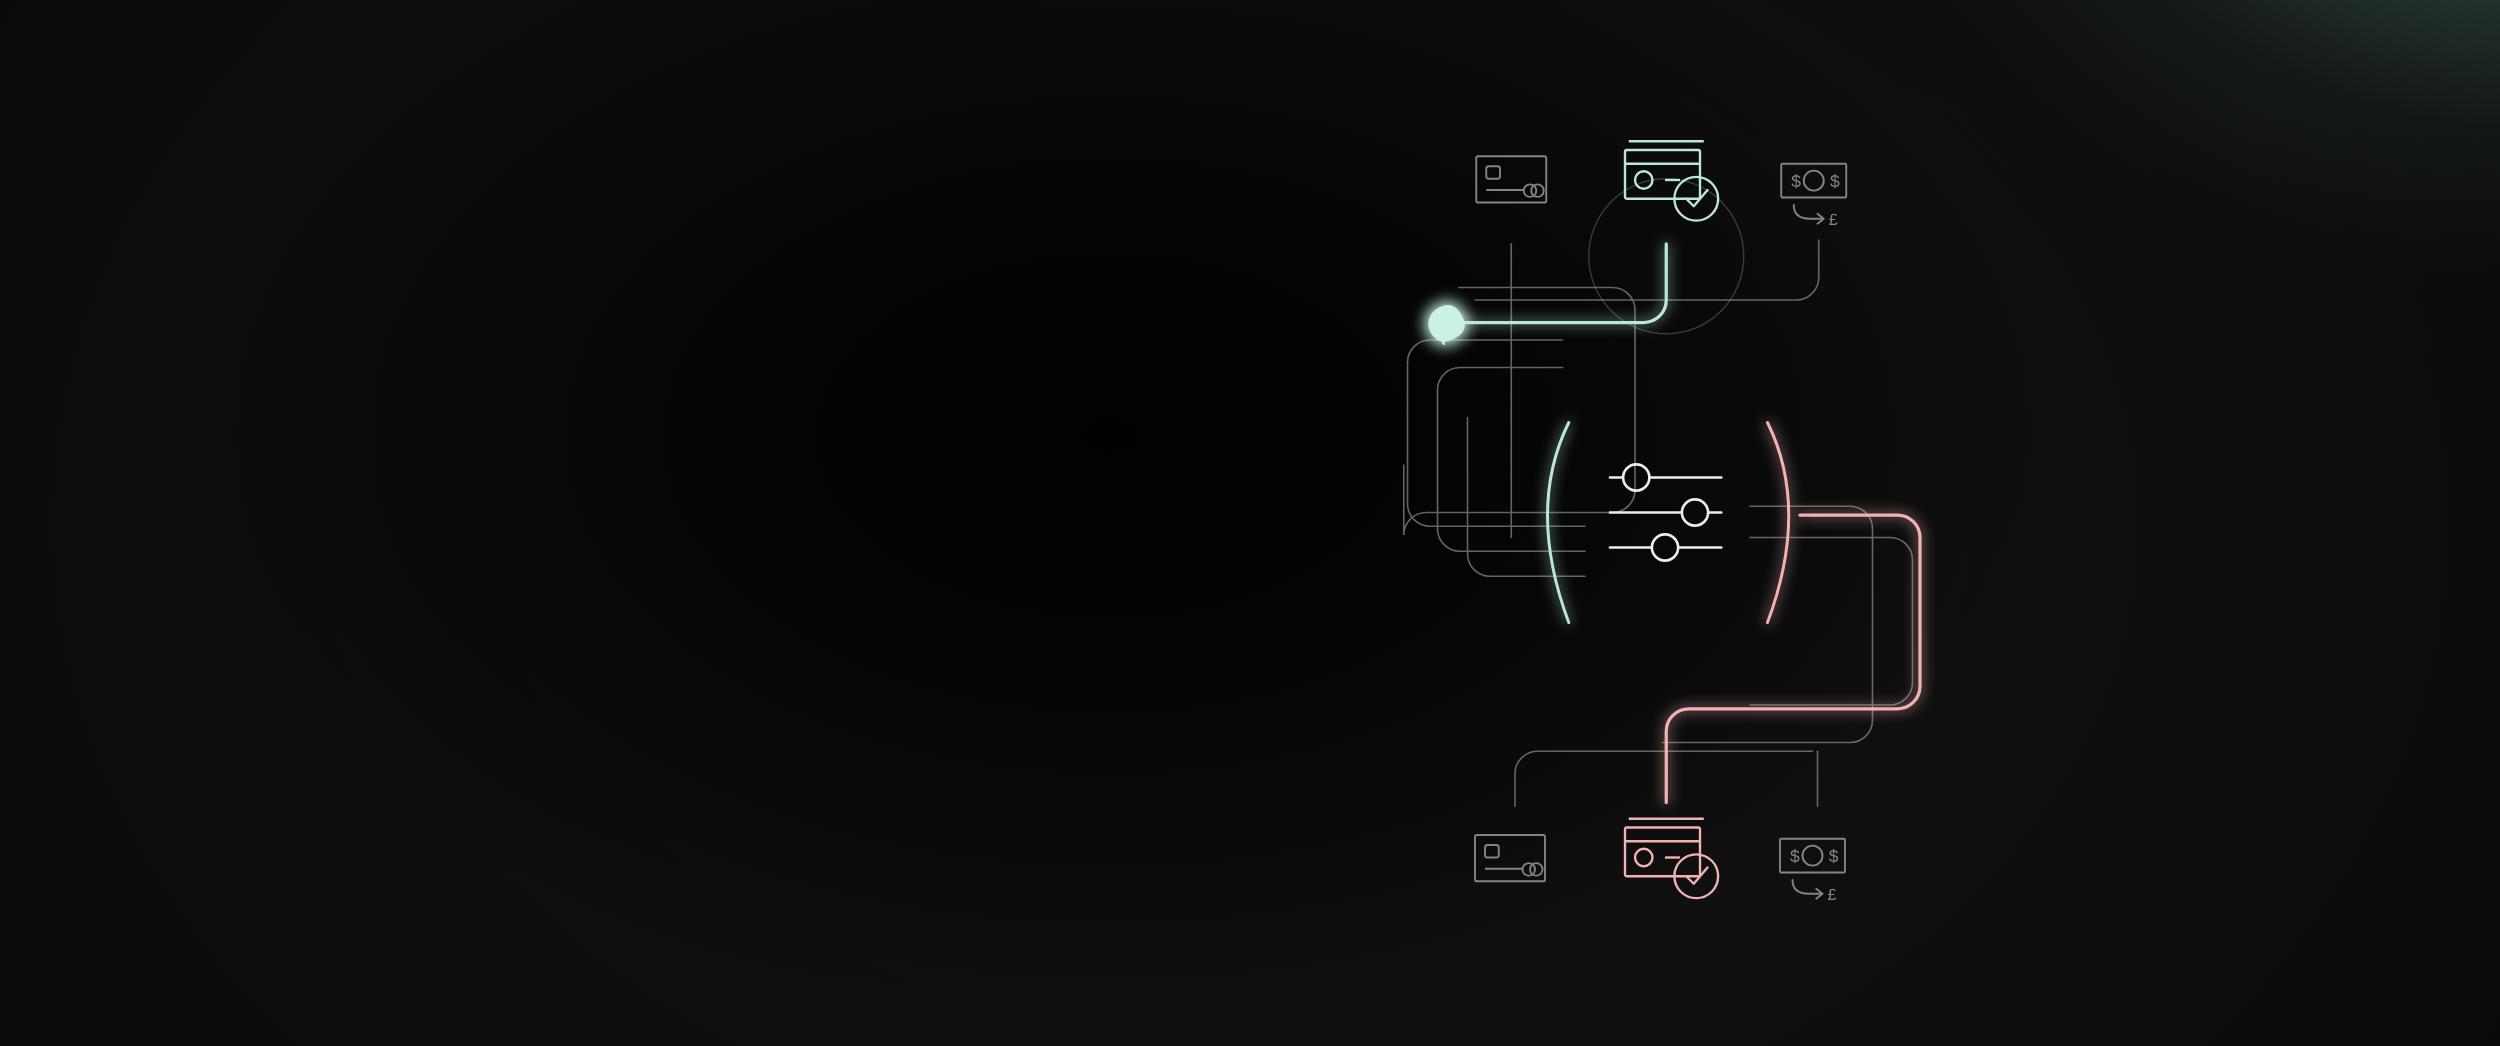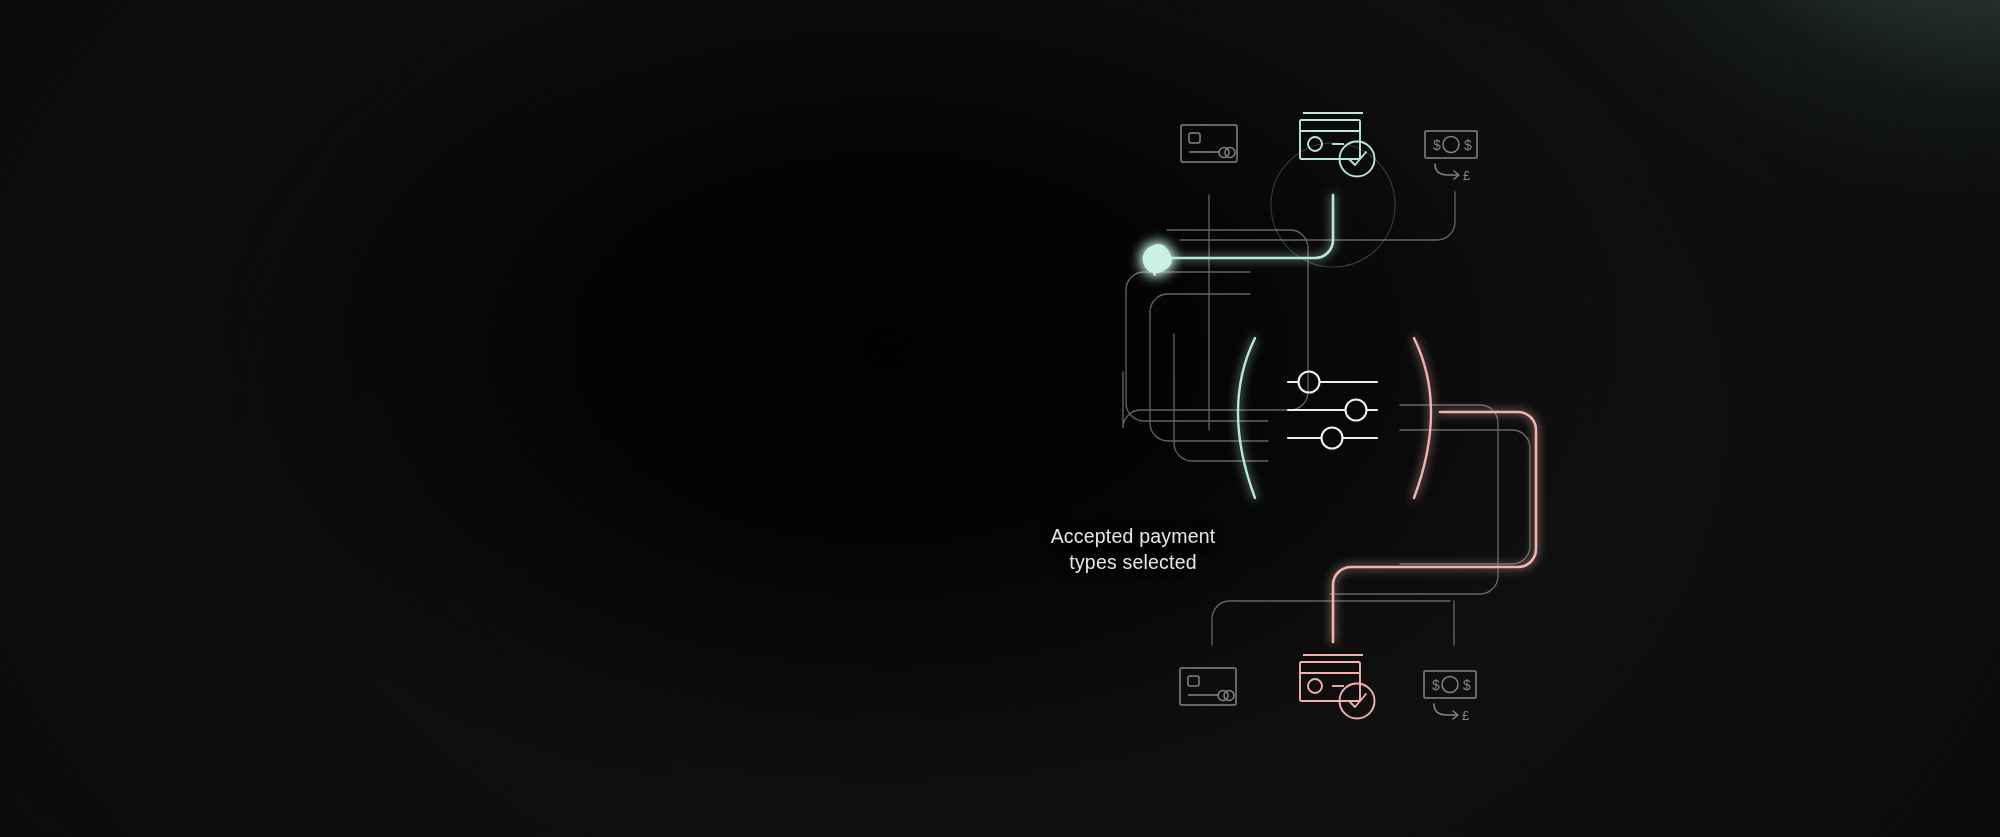--- a/index.html
+++ b/index.html
@@ -238,16 +238,14 @@
       <rect x="0" y="0" width="52" height="27" rx="1"></rect>
       <circle cx="26" cy="13.5" r="8"></circle>
       <text x="8" y="18.5" font-size="14" font-family="'Liberation Sans', sans-serif" fill="#8f8f8f" stroke="none">$</text>
       <text x="39" y="18.5" font-size="14" font-family="'Liberation Sans', sans-serif" fill="#8f8f8f" stroke="none">$</text>
       <path d="M10,33 q0,11 13,11 H33" stroke-linecap="round"></path>
       <path d="M29,40 l5,4 l-5,4" stroke-linecap="round" stroke-linejoin="round"></path>
       <text x="38" y="49" font-size="13" font-family="'Liberation Sans', sans-serif" fill="#8f8f8f" stroke="none">£</text>
     </g>
   </svg>
 
-  <div class="caption">Accepted payment
-types selected</div>
 
 </div>
 
 </body></html>

